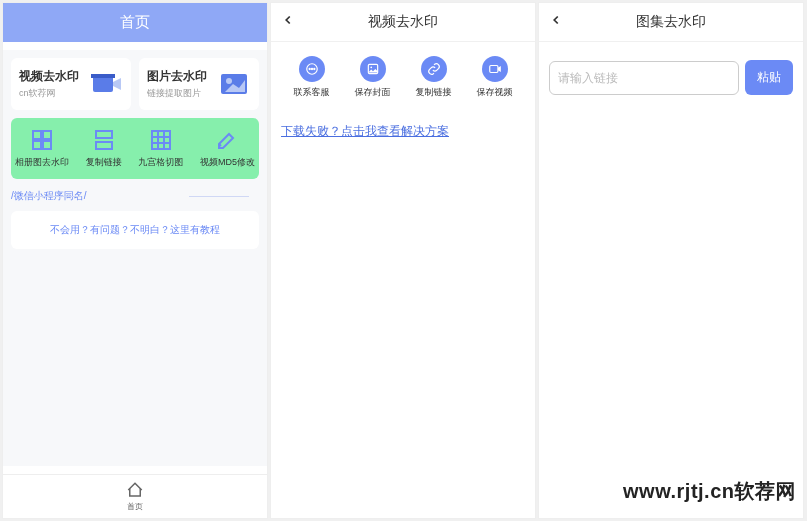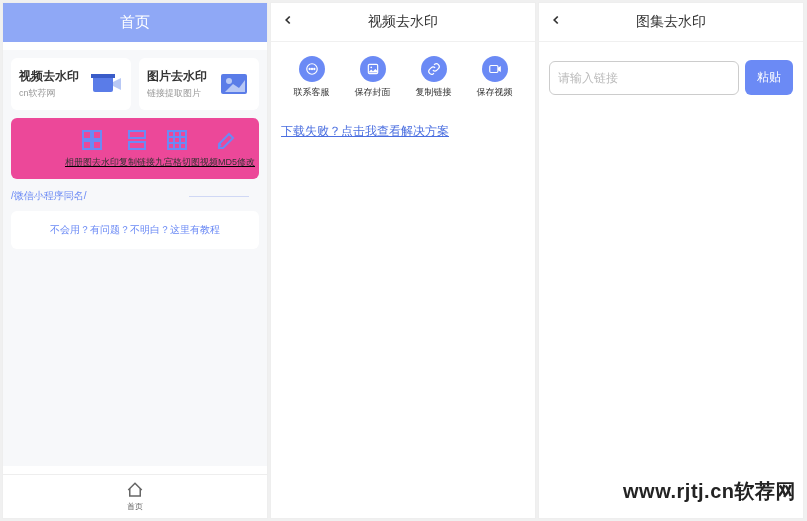--- a/index.html
+++ b/index.html
@@ -8,21 +8,21 @@
     
     
     .header-blue { background: #8fa8f6; color: #fff; text-align: center; padding: 10px 0; font-size: 15px; }
     .content1 { background: #f7f8fa; flex: 1; padding: 8px; overflow: hidden; }
     .card-row { display: flex; gap: 8px; margin-bottom: 8px; }
     .card { flex: 1; background: #fff; border-radius: 6px; padding: 10px 8px; display: flex; align-items: center; justify-content: space-between; cursor: pointer; }
     .card-text { display: flex; flex-direction: column; }
     .card-title { font-size: 12px; font-weight: bold; color: #333; }
     .card-sub { font-size: 9px; color: #999; margin-top: 2px; }
     .card-icon { width: 32px; height: 28px; display: flex; align-items: center; justify-content: center; }
-    .tools-card { background: #ec4899; border-radius: 6px; padding: 10px 4px; display: flex; justify-content: flex-end; margin-bottom: 10px; text-decoration: underline; }
+    .tools-card { background: #86efac; border-radius: 6px; padding: 10px 4px; display: flex; justify-content: space-between; margin-bottom: 10px; }
     .tool { display: flex; flex-direction: column; align-items: center; gap: 4px; cursor: pointer; }
     .tool-icon { width: 24px; height: 24px; color: #6b8af5; }
     .tool-label { font-size: 9px; color: #333; }
     .divider-text { text-align: left; font-size: 10px; color: #6b8af5; margin: 8px 0; position: relative; }
     .divider-text::before, .divider-text::after { content: ""; position: absolute; top: 50%; width: 60px; height: 1px; background: #d0d8f5; }
     .divider-text::before { left: 10px; }
     .divider-text::after { right: 10px; }
     .help-card { background: #fff; border-radius: 6px; padding: 12px; text-align: center; font-size: 10px; color: #6b8af5; cursor: pointer; }
     .bottom-nav { display: flex; border-top: 1px solid #eee; background: #fff; }
     .nav-item { flex: 1; display: flex; flex-direction: column; align-items: center; padding: 6px 0; gap: 2px; cursor: pointer; }

